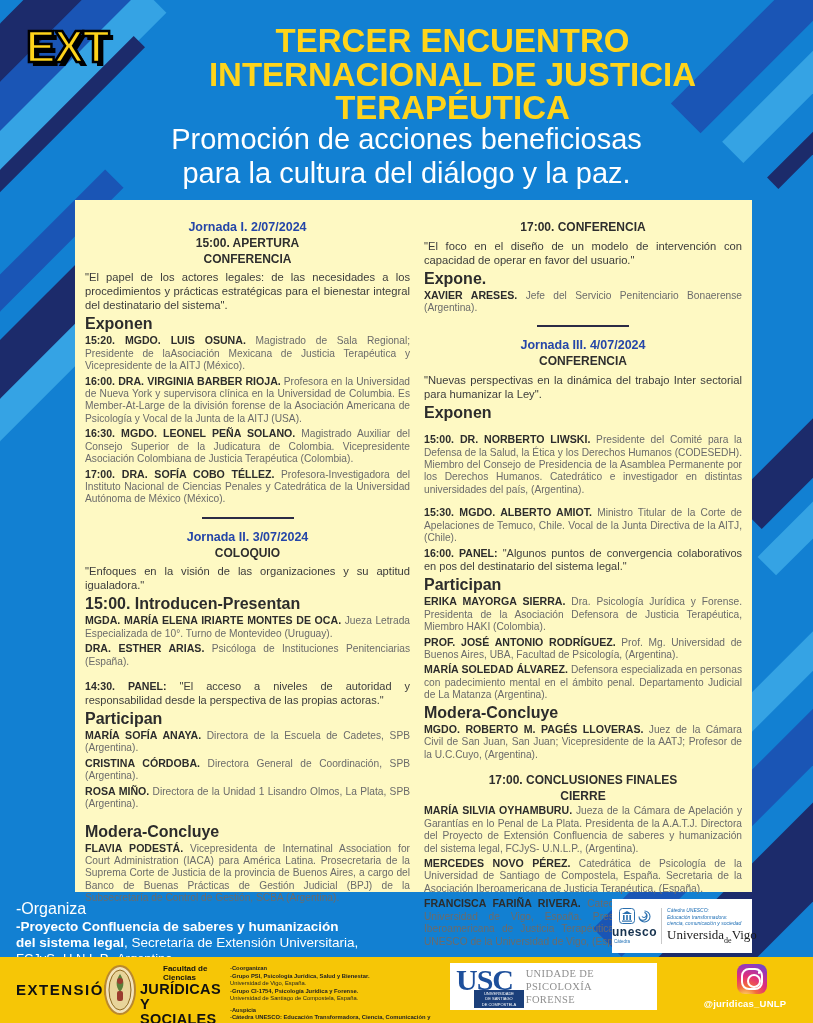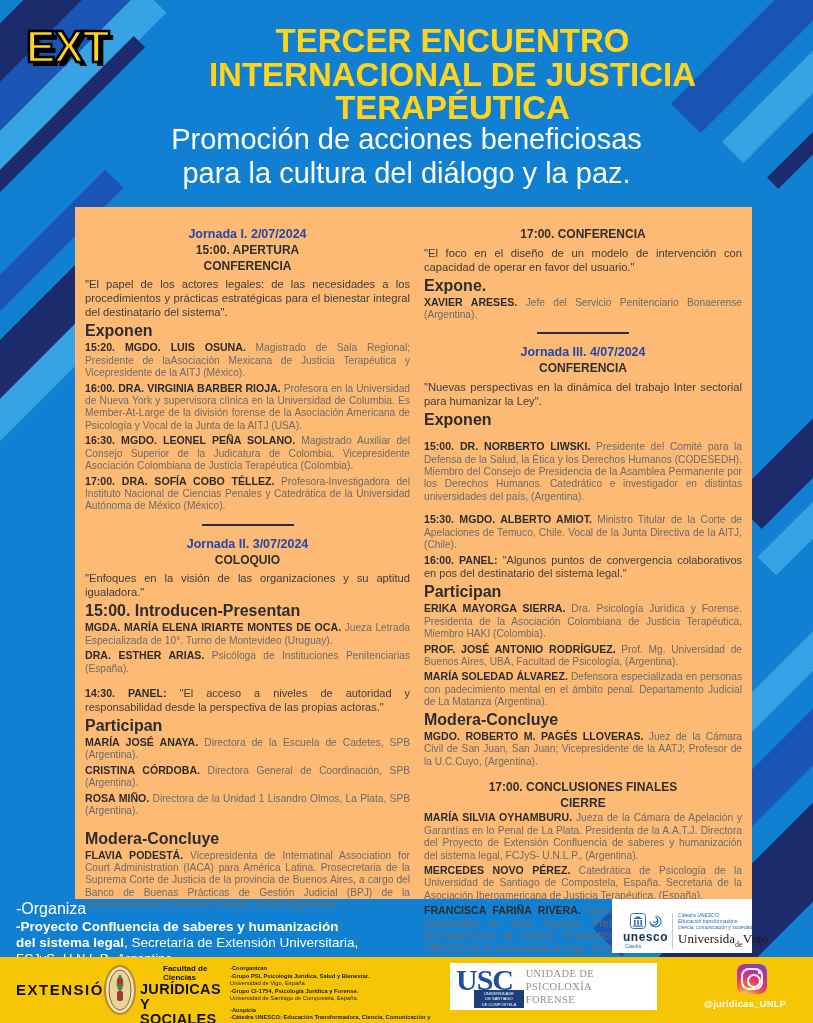--- a/index.html
+++ b/index.html
@@ -15,21 +15,21 @@
     color:#FFD41A;-webkit-text-stroke:2.5px #000;letter-spacing:-1px;
     text-shadow:4px 4px 0 #000;font-family:"Liberation Sans",sans-serif;}
   .title{position:absolute;left:98px;right:6px;top:24px;text-align:center;
     color:#FFD41A;font-weight:bold;font-size:33px;line-height:1.02;letter-spacing:0;}
   .title span{display:block;}
   .subtitle{position:absolute;left:0;right:0;top:122px;text-align:center;color:#fff;
     font-size:29px;line-height:1.18;font-weight:400;}
   .subtitle span{display:block;}
 
   
-  .card{position:absolute;left:75px;top:207px;width:677px;height:692px;background:#fdba74;
+  .card{position:absolute;left:75px;top:200px;width:677px;height:692px;background:#fef9c3;
     box-sizing:border-box;padding:20px 10px 0 10px;display:flex;gap:14px;}
   .col{box-sizing:border-box;}
   .col.left{width:325px;}
   .col.right{width:318px;}
   .h-date{color:#2546A8;font-weight:bold;font-size:12.5px;text-align:center;margin:0 0 2px;}
   .h-line{font-weight:bold;font-size:12px;text-align:center;color:#2e2e2e;line-height:1.3;margin:0;}
   .quote{font-size:11.2px;color:#3c3c3c;text-align:justify;line-height:1.25;margin:3px 0;}
   .lbl{font-weight:bold;font-size:16px;color:#2c2c2c;margin:2px 0 1px;}
   .entry{font-size:10.2px;color:#6b6b6b;text-align:justify;line-height:1.22;margin:0 0 2px;}
   .entry b{font-size:10.6px;color:#2c2c2c;font-weight:bold;}
@@ -39,21 +39,21 @@
   
   .organiza{position:absolute;left:16px;top:900px;width:400px;color:#fff;line-height:1.18;}
   .organiza .l1{display:block;font-size:16px;}
   .organiza .l2{display:block;font-size:13.5px;font-weight:bold;}
   .organiza .l3{display:block;font-size:13.5px;}
   .organiza .l3 b{font-weight:bold;}
   .organiza .l4{display:block;font-size:13px;}
 
   
   .unesco-box{position:absolute;left:612px;top:899px;width:140px;height:54px;background:#fff;
-    box-sizing:border-box;display:flex;align-items:flex-end;padding:4px 11px;}
+    box-sizing:border-box;display:flex;align-items:center;padding:4px 0;}
   .ub-left{width:46px;border-right:1px solid #c9c9c9;padding-right:4px;
     display:flex;flex-direction:column;align-items:center;}
   .ub-icons{display:flex;gap:3px;align-items:center;}
   .ub-word{font-size:12px;font-weight:bold;color:#16324f;letter-spacing:.5px;line-height:1;margin-top:2px;}
   .ub-sub{font-size:4.5px;color:#1d6eb5;align-self:flex-start;margin:1px 0 0 2px;}
   .ub-right{flex:1;padding-left:5px;display:flex;flex-direction:column;justify-content:center;}
   .ub-cat{font-size:5px;color:#1d6eb5;font-style:italic;line-height:1.25;display:block;}
   .ub-uvigo{margin-top:2px;font-family:"Liberation Serif",serif;color:#1c1c1c;font-size:13px;line-height:1;}
   .ub-uvigo .de{font-size:8px;vertical-align:sub;}
 
@@ -132,21 +132,21 @@
     <div class="divider"></div>
     <p class="h-date">Jornada II. 3/07/2024</p>
     <p class="h-line">COLOQUIO</p>
     <p class="quote">"Enfoques en la visión de las organizaciones y su aptitud igualadora."</p>
     <p class="lbl">15:00. Introducen-Presentan</p>
     <p class="entry"><b>MGDA. MARÍA ELENA IRIARTE MONTES DE OCA.</b> <span>Jueza Letrada Especializada de 10°. Turno de Montevideo (Uruguay).</span></p>
     <p class="entry"><b>DRA. ESTHER ARIAS.</b> <span>Psicóloga de Instituciones Penitenciarias (España).</span></p>
     <div class="sp10"></div>
     <p class="entry panel"><b>14:30. PANEL:</b> <span>"El acceso a niveles de autoridad y responsabilidad desde la perspectiva de las propias actoras."</span></p>
     <p class="lbl">Participan</p>
-    <p class="entry"><b>MARÍA JOSÉ ANAYA.</b> <span>Directora de la Escuela de Cadetes, SPB (Argentina).</span></p>
+    <p class="entry"><b>MARÍA SOFÍA ANAYA.</b> <span>Directora de la Escuela de Cadetes, SPB (Argentina).</span></p>
     <p class="entry"><b>CRISTINA CÓRDOBA.</b> <span>Directora General de Coordinación, SPB (Argentina).</span></p>
     <p class="entry"><b>ROSA MIÑO.</b> <span>Directora de la Unidad 1 Lisandro Olmos, La Plata, SPB (Argentina).</span></p>
     <div class="sp8"></div>
     <p class="lbl">Modera-Concluye</p>
     <p class="entry"><b>FLAVIA PODESTÁ.</b> <span>Vicepresidenta de Internatinal Association for Court Administration (IACA) para América Latina. Prosecretaria de la Suprema Corte de Justicia de la provincia de Buenos Aires, a cargo del Banco de Buenas Prácticas de Gestión Judicial (BPJ) de la Subsecretaría de Control de Gestión, SCBA (Argentina).</span></p>
   </div>
   <div class="col right">
     <p class="h-line">17:00. CONFERENCIA</p>
     <p class="quote">"El foco en el diseño de un modelo de intervención con capacidad de operar en favor del usuario."</p>
     <p class="lbl">Expone.</p>
@@ -155,21 +155,21 @@
     <p class="h-date">Jornada III. 4/07/2024</p>
     <p class="h-line">CONFERENCIA</p>
     <p class="quote">"Nuevas perspectivas en la dinámica del trabajo Inter sectorial para humanizar la Ley".</p>
     <p class="lbl">Exponen</p>
     <div class="sp10"></div>
     <p class="entry"><b>15:00. DR. NORBERTO LIWSKI.</b> <span>Presidente del Comité para la Defensa de la Salud, la Ética y los Derechos Humanos (CODESEDH). Miembro del Consejo de Presidencia de la Asamblea Permanente por los Derechos Humanos. Catedrático e investigador en distintas universidades del país, (Argentina).</span></p>
     <div class="sp8"></div>
     <p class="entry"><b>15:30. MGDO. ALBERTO AMIOT.</b> <span>Ministro Titular de la Corte de Apelaciones de Temuco, Chile. Vocal de la Junta Directiva de la AITJ, (Chile).</span></p>
     <p class="entry panel"><b>16:00. PANEL:</b> <span>"Algunos puntos de convergencia colaborativos en pos del destinatario del sistema legal."</span></p>
     <p class="lbl">Participan</p>
-    <p class="entry"><b>ERIKA MAYORGA SIERRA.</b> <span>Dra. Psicología Jurídica y Forense. Presidenta de la Asociación Colombiana de Justicia Terapéutica, Miembro HAKI (Colombia).</span></p>
+    <p class="entry"><b>ERIKA MAYORGA SIERRA.</b> <span>Dra. Psicología Jurídica y Forense. Presidenta de la Asociación Defensora de Justicia Terapéutica, Miembro HAKI (Colombia).</span></p>
     <p class="entry"><b>PROF. JOSÉ ANTONIO RODRÍGUEZ.</b> <span>Prof. Mg. Universidad de Buenos Aires, UBA, Facultad de Psicología, (Argentina).</span></p>
     <p class="entry"><b>MARÍA SOLEDAD ÁLVAREZ.</b> <span>Defensora especializada en personas con padecimiento mental en el ámbito penal. Departamento Judicial de La Matanza (Argentina).</span></p>
     <p class="lbl">Modera-Concluye</p>
     <p class="entry"><b>MGDO. ROBERTO M. PAGÉS LLOVERAS.</b> <span>Juez de la Cámara Civil de San Juan, San Juan; Vicepresidente de la AATJ; Profesor de la U.C.Cuyo, (Argentina).</span></p>
     <div class="sp10"></div>
     <p class="h-line">17:00. CONCLUSIONES FINALES</p>
     <p class="h-line">CIERRE</p>
     <p class="entry"><b>MARÍA SILVIA OYHAMBURU.</b> <span>Jueza de la Cámara de Apelación y Garantías en lo Penal de La Plata. Presidenta de la A.A.T.J. Directora del Proyecto de Extensión Confluencia de saberes y humanización del sistema legal, FCJyS- U.N.L.P., (Argentina).</span></p>
     <p class="entry"><b>MERCEDES NOVO PÉREZ.</b> <span>Catedrática de Psicología de la Universidad de Santiago de Compostela, España. Secretaria de la Asociación Iberoamericana de Justicia Terapéutica, (España).</span></p>
     <p class="entry"><b>FRANCISCA FARIÑA RIVERA.</b> <span>Catedrática de Psicología en la Universidad de Vigo, España. Presidenta de la Asociación Iberoamericana de Justicia Terapéutica. Directora de la Cátedra UNESCO de la Universidad de Vigo, (España).</span></p>

